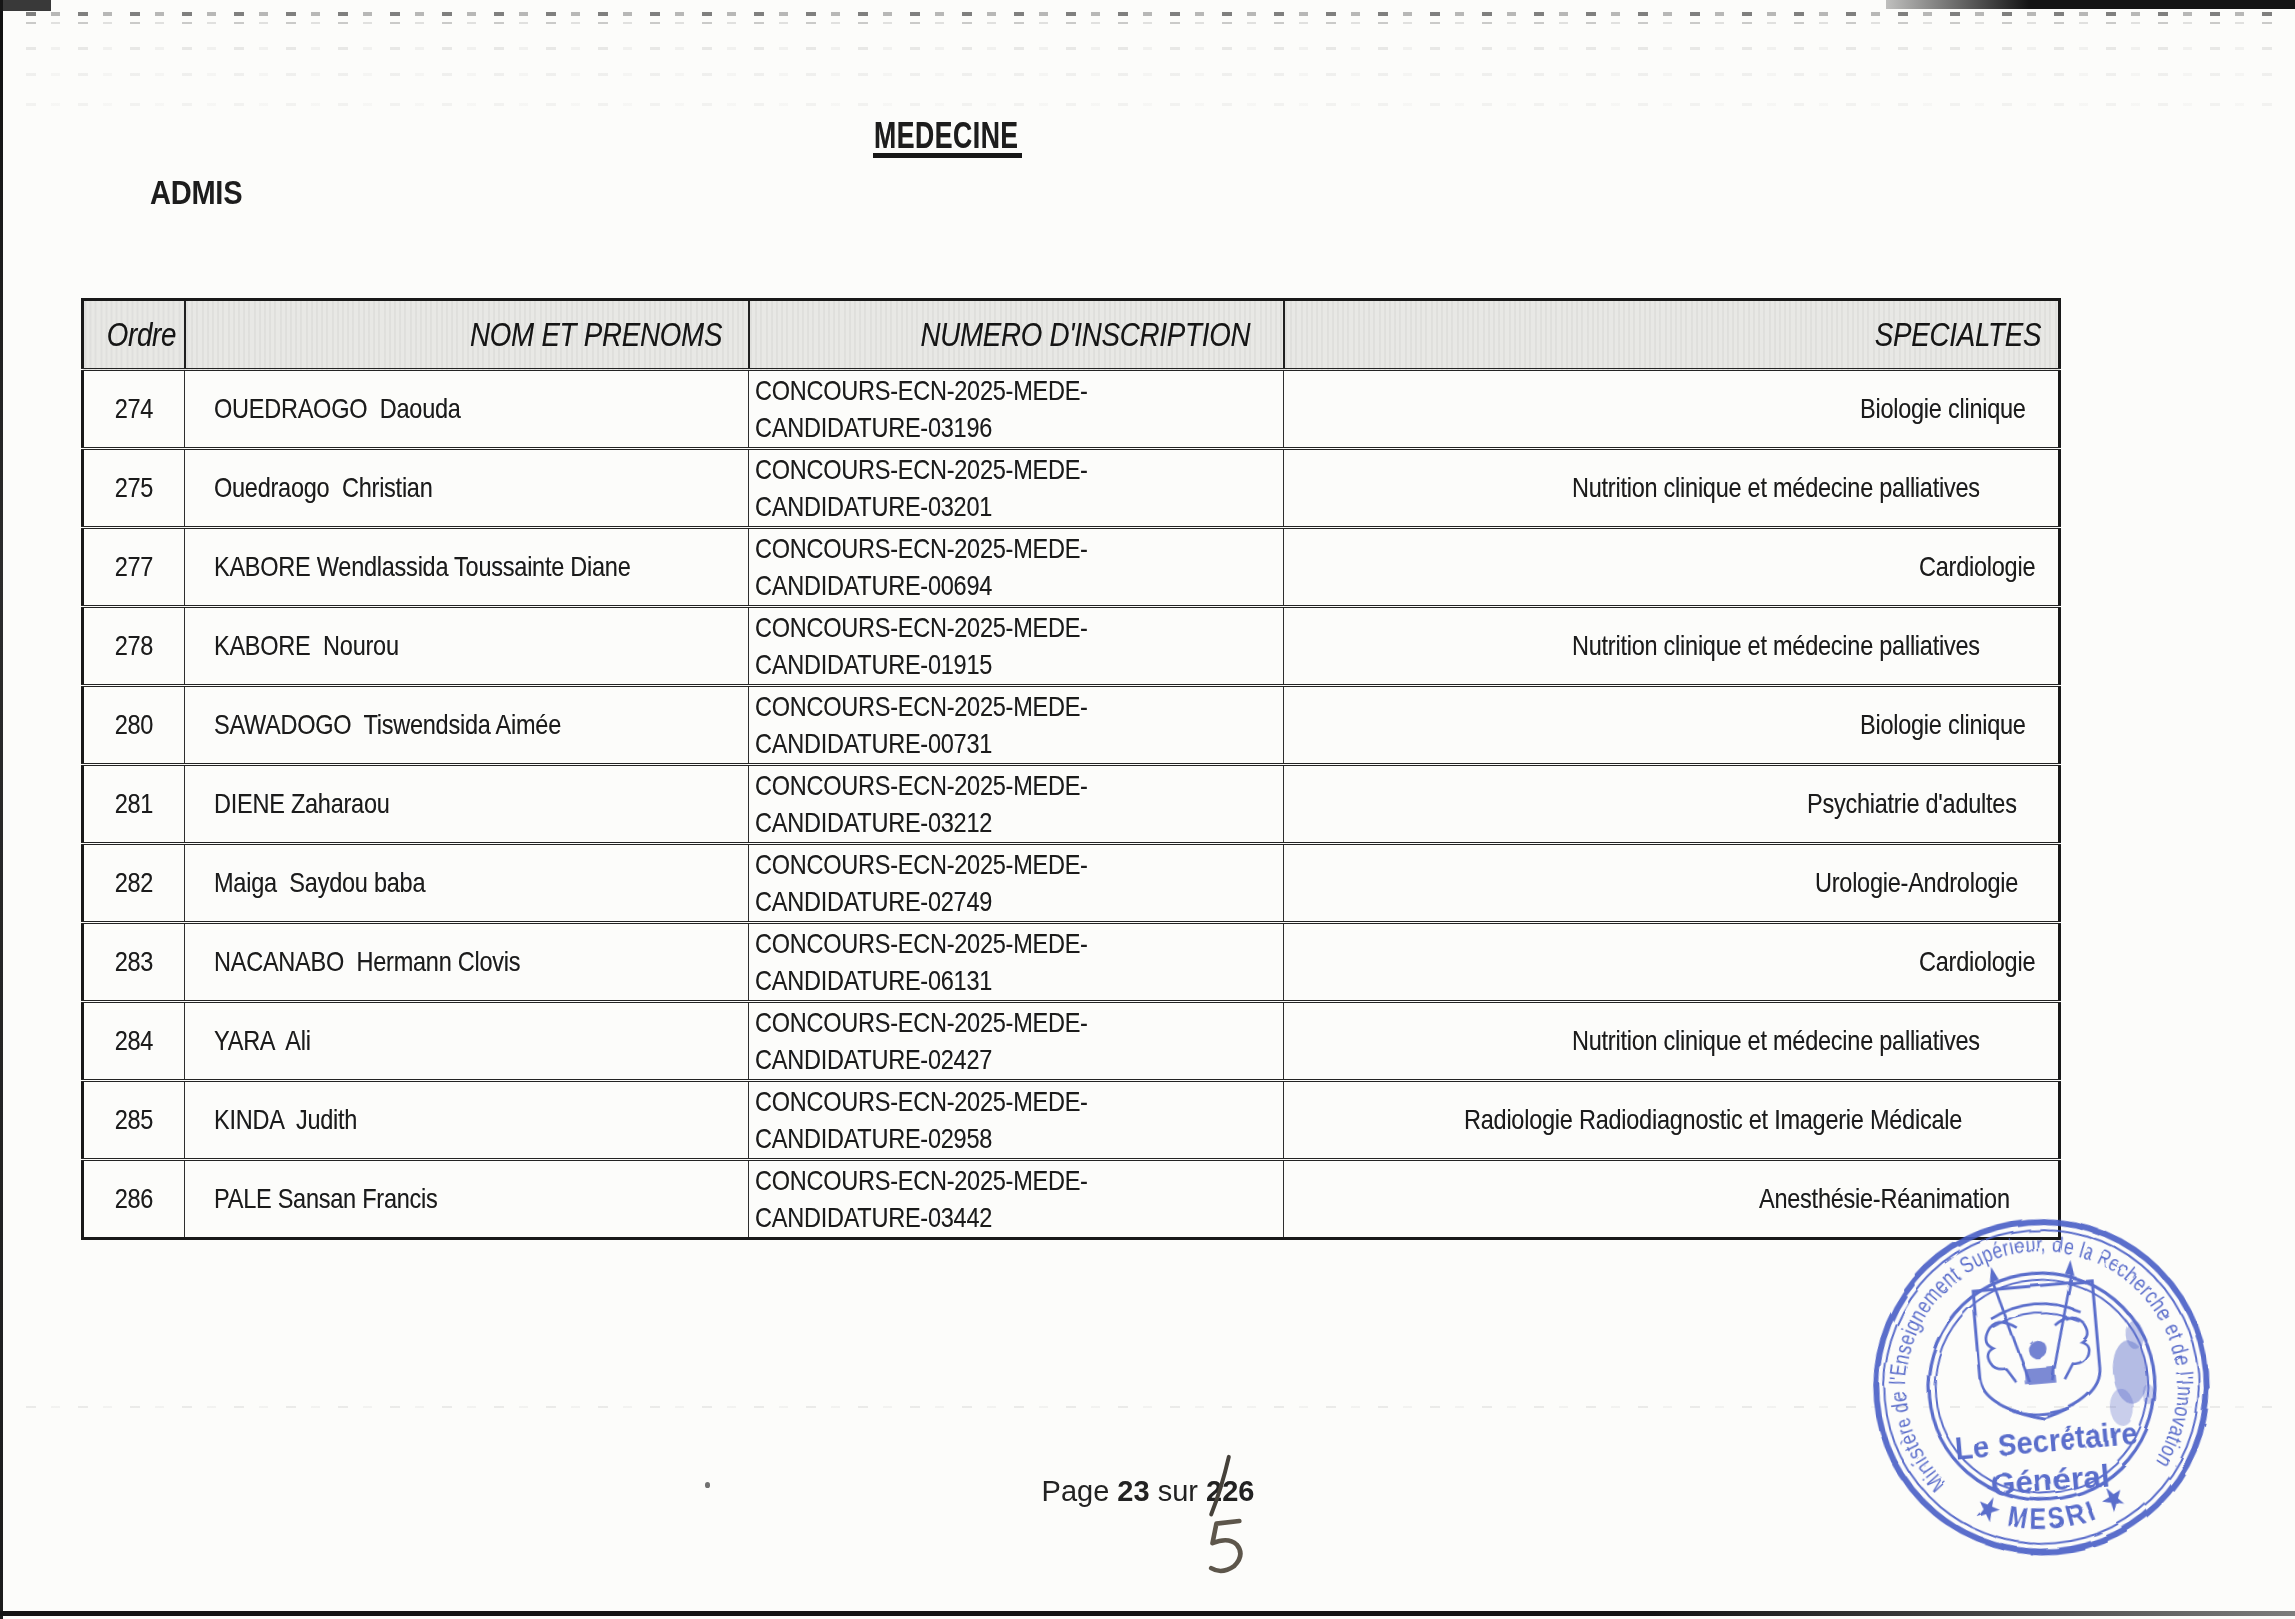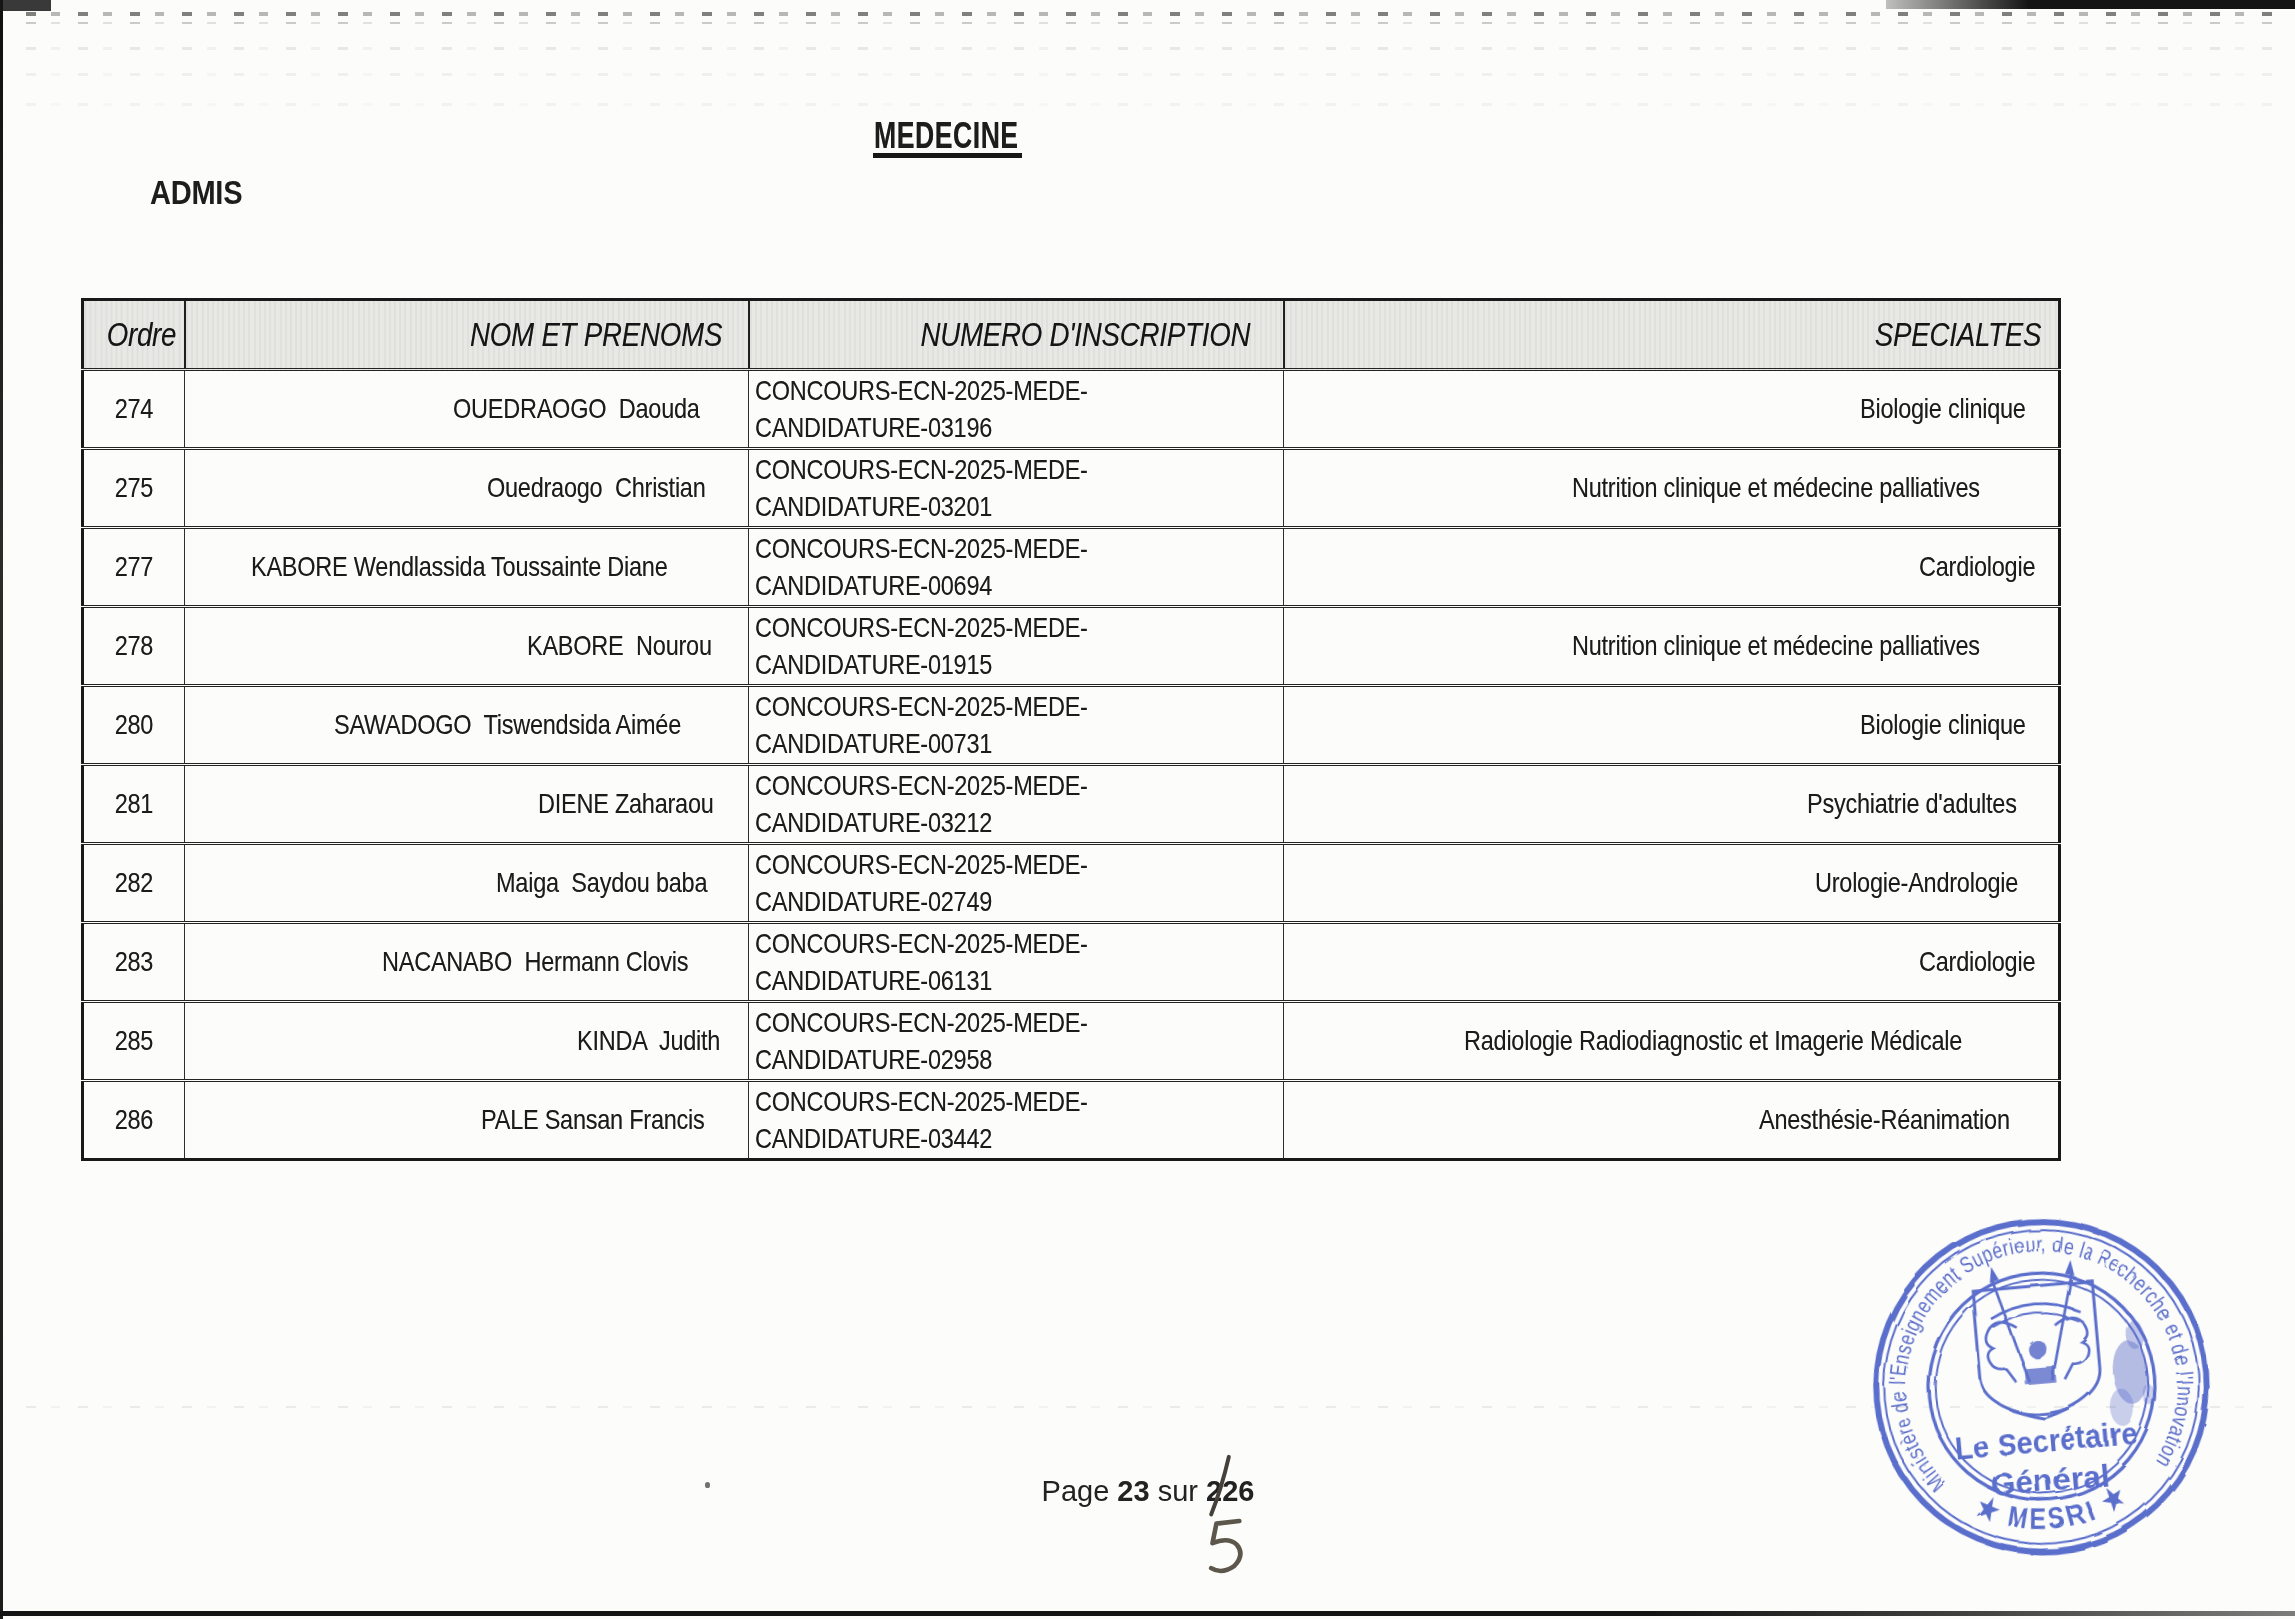--- a/index.html
+++ b/index.html
@@ -40,21 +40,21 @@
   col.c1{width:102px;} col.c2{width:564px;} col.c3{width:535px;} col.c4{width:776px;}
   th{height:65px;background:var(--header-bg);
     background-image:repeating-linear-gradient(90deg,rgba(110,110,110,.07) 0 2px,transparent 2px 5.2px);
     font-style:italic;font-weight:normal;font-size:33px;text-align:right;
     border:2px solid #202020;border-bottom:2.6px solid #1a1a1a;color:#151515;}
   td{height:73px;font-size:28px;vertical-align:middle;
     border-left:1.3px solid #2e2e2e;border-right:1.3px solid #2e2e2e;border-top:3.3px double #232323;
     color:#1b1b1b;}
   td,th{text-shadow:0 0 0.7px rgba(0,0,0,.35);}
   .c-ordre{text-align:center;}
-  .c-nom{padding-left:29px;text-align:right;}
+  .c-nom{padding-left:29px;}
   .c-num{padding-left:6px;}
   .c-spec{padding-left:10.5px;text-align:right;}
   .numline{line-height:37px;height:37px;}
   .cx{display:inline-block;transform:scaleX(.84);letter-spacing:-0.3px;}
   .cx-l{transform-origin:left center;}
   .cx-c{transform-origin:center center;}
   .pre{white-space:pre;}
   
   .footer{position:absolute;left:1148px;top:1475px;transform:translateX(-50%);
     font-size:29px;white-space:nowrap;color:#222;}
@@ -172,20 +172,29 @@
       <tr>
         <td class="c-ordre"><span class="cx cx-c">283</span></td>
         <td class="c-nom"><span class="cx cx-l pre">NACANABO  Hermann Clovis</span></td>
         <td class="c-num">
           <div class="numline"><span class="cx cx-l">CONCOURS-ECN-2025-MEDE-</span></div>
           <div class="numline"><span class="cx cx-l">CANDIDATURE-06131</span></div>
         </td>
         <td class="c-spec"><span class="cx cx-l">Cardiologie</span></td>
       </tr>
       <tr>
+        <td class="c-ordre"><span class="cx cx-c">284</span></td>
+        <td class="c-nom"><span class="cx cx-l pre">YARA  Ali</span></td>
+        <td class="c-num">
+          <div class="numline"><span class="cx cx-l">CONCOURS-ECN-2025-MEDE-</span></div>
+          <div class="numline"><span class="cx cx-l">CANDIDATURE-02427</span></div>
+        </td>
+        <td class="c-spec"><span class="cx cx-l">Nutrition clinique et médecine palliatives</span></td>
+      </tr>
+      <tr>
         <td class="c-ordre"><span class="cx cx-c">285</span></td>
         <td class="c-nom"><span class="cx cx-l pre">KINDA  Judith</span></td>
         <td class="c-num">
           <div class="numline"><span class="cx cx-l">CONCOURS-ECN-2025-MEDE-</span></div>
           <div class="numline"><span class="cx cx-l">CANDIDATURE-02958</span></div>
         </td>
         <td class="c-spec"><span class="cx cx-l">Radiologie Radiodiagnostic et Imagerie Médicale</span></td>
       </tr>
       <tr>
         <td class="c-ordre"><span class="cx cx-c">286</span></td>

